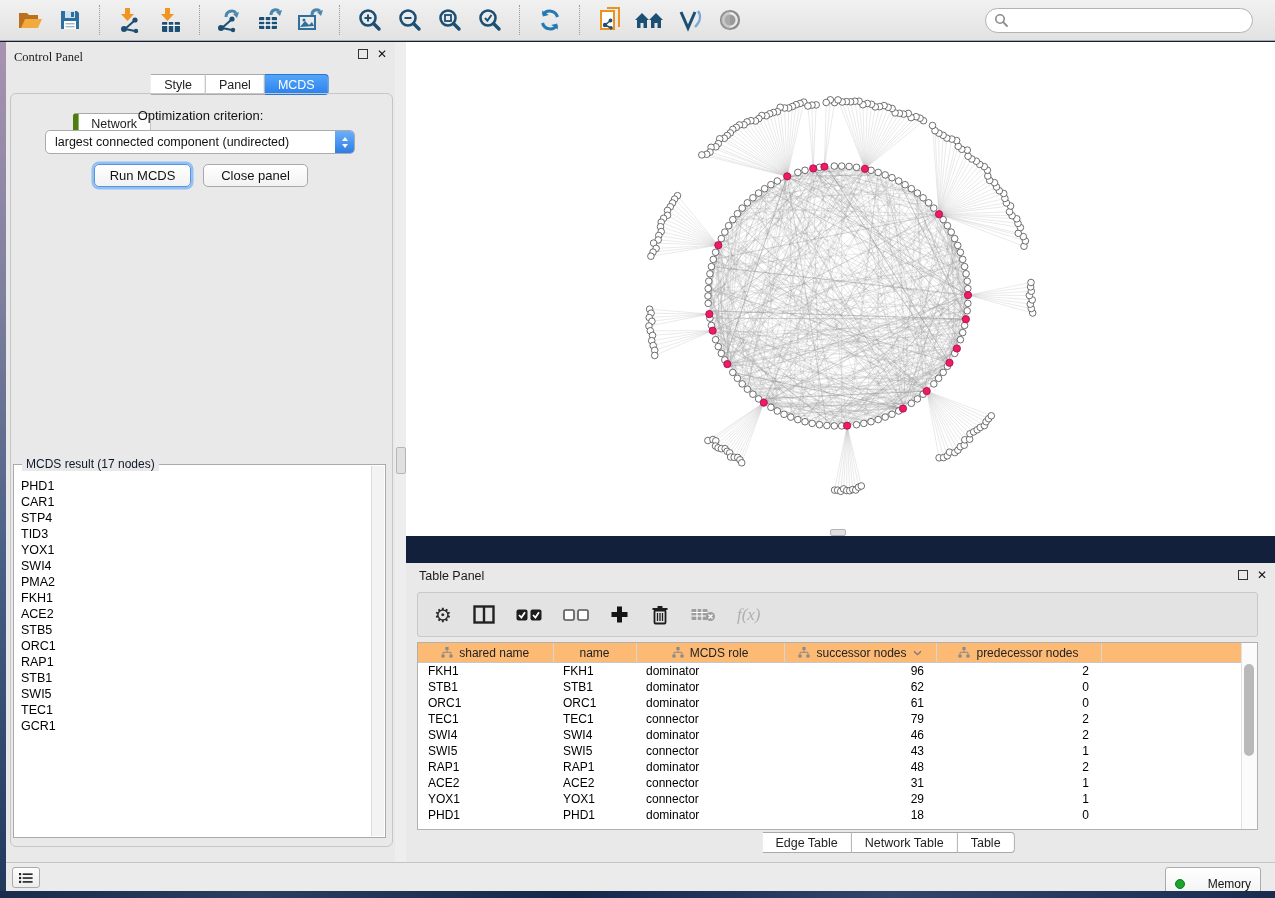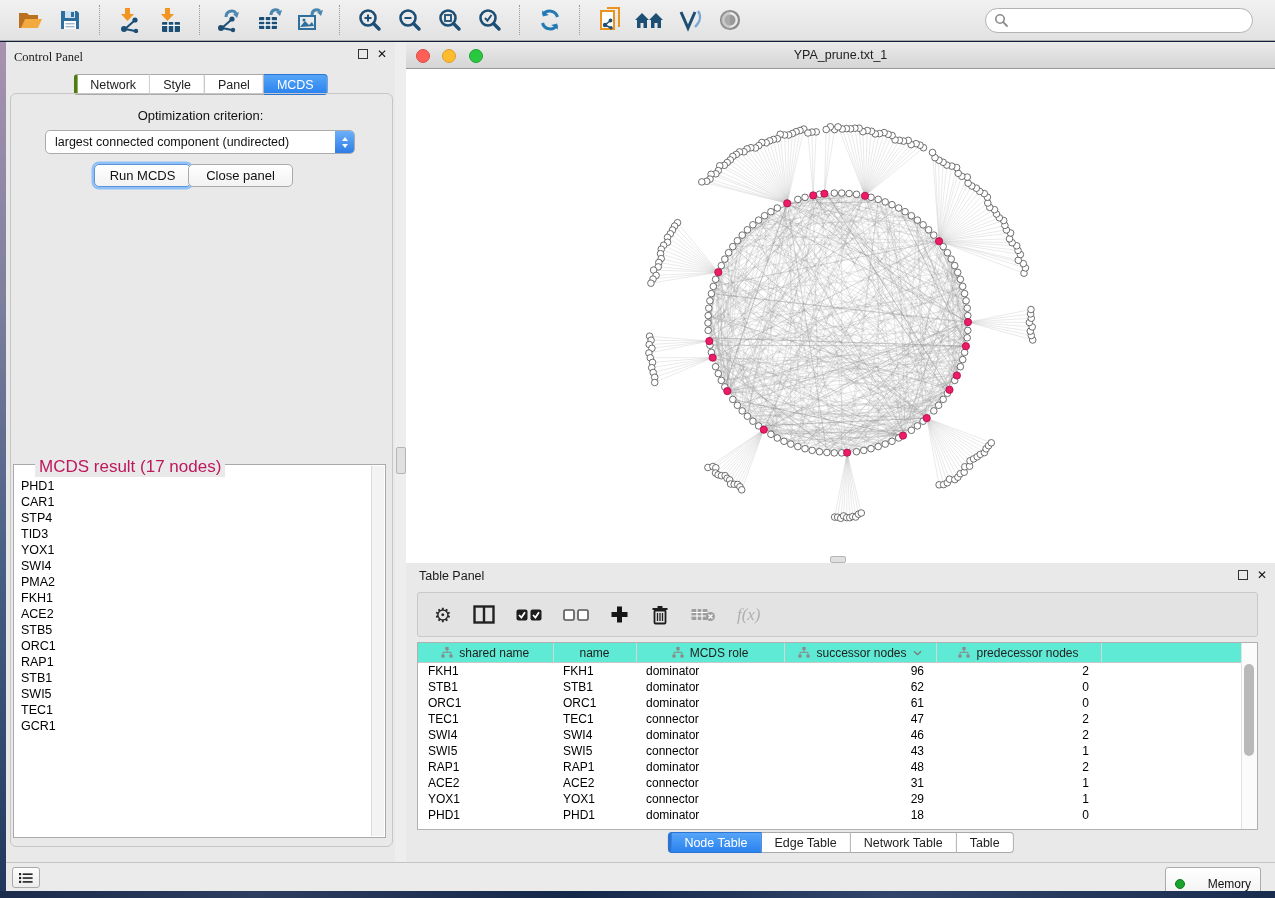--- a/index.html
+++ b/index.html
@@ -23,41 +23,41 @@
   
   #ctrl{left:6px;top:42px;width:389px;height:820px;background:#e9e9e9;border-right:1px solid #c2c2c2;}
   .panel-title{font-size:12.5px;color:#1a1a1a;}
   #ctrl-head{position:absolute;left:8px;top:8px;font-family:Liberation Serif, serif;}
   .winbtns{position:absolute;top:7px;right:8px;display:flex;align-items:center;gap:9px;}
   .float-ic{width:8px;height:8px;border:1.5px solid #333;display:inline-block;}
   .close-ic{font-family:"DejaVu Sans",sans-serif;font-size:12px;font-weight:bold;color:#111;line-height:10px;}
   #ctrl-tabs{position:absolute;left:50%;transform:translateX(-50%);top:32px;display:flex;}
   .seg{height:21px;padding:0 13px;background:#fff;border:1px solid #a9a9a9;border-left:none;
     font-size:12.5px;color:#222;display:flex;align-items:center;}
-  .seg:first-child{border-left:4px solid #4d7c0f;border-radius:4px 0 0 4px;}
+  .seg:first-child{border-left:6px solid #4d7c0f;border-radius:4px 0 0 4px;margin-top:39px;}
   .seg:last-child{border-radius:0 4px 4px 0;}
   .seg.active{background:linear-gradient(180deg,#55a5f8,#2a82ee);color:#fff;border-color:#2a74d4;}
   #ctrl-box{position:absolute;left:4px;top:51px;width:381px;height:752px;
     border:1px solid #c6c6c6;border-radius:6px;}
   #opt-label{position:absolute;left:0;top:66px;width:100%;text-align:center;font-size:13px;color:#111;}
   #mcds-select{position:absolute;left:39px;top:88px;width:310px;height:24px;background:#fff;
     border:1px solid #ababab;border-radius:5px;display:flex;align-items:center;box-sizing:border-box;}
   #mcds-select .selval{flex:1;font-size:12.5px;padding-left:9px;color:#111;white-space:nowrap;}
   #mcds-select .stepper{width:19px;height:22px;border-radius:0 4px 4px 0;
     background:linear-gradient(180deg,#6cb0fa,#2e7de5);display:flex;flex-direction:column;
     align-items:center;justify-content:center;gap:3px;}
   .tri-up{width:0;height:0;border-left:3.5px solid transparent;border-right:3.5px solid transparent;border-bottom:4px solid #fff;}
   .tri-dn{width:0;height:0;border-left:3.5px solid transparent;border-right:3.5px solid transparent;border-top:4px solid #fff;}
   .pbtn{position:absolute;height:23px;background:linear-gradient(180deg,#ffffff,#f2f2f2);
     border:1px solid #a9a9a9;border-radius:5px;font-size:13px;color:#111;
     font-family:"Liberation Sans",sans-serif;display:flex;align-items:center;justify-content:center;}
   #run-btn{left:88px;top:122px;width:97px;box-shadow:0 0 0 2.5px #8fc0f7;border-color:#5b94d6;}
-  #closep-btn{left:182px;top:122px;width:105px;}
+  #closep-btn{left:197px;top:122px;width:105px;}
   #mcds-group{position:absolute;left:7px;top:422px;width:371px;height:372px;border:1px solid #aaa;background:#fff;}
-  #mcds-group-label{position:absolute;top:-8px;left:21px;background:#e9e9e9;padding:0 4px;font-size:17px;color:#be185d;}
+  #mcds-group-label{position:absolute;top:-8px;left:8px;background:#e9e9e9;padding:0 4px;font-size:12px;color:#0f172a;}
   #mcds-list{position:absolute;left:1px;top:1px;right:13px;bottom:1px;overflow:hidden;padding:12px 0 0 6px;}
   .mcds-item{font-size:12.5px;line-height:16px;color:#000;}
   #mcds-scroll{position:absolute;right:1px;top:1px;bottom:1px;width:12px;background:#f3f3f3;border-left:1px solid #dcdcdc;}
   
   #gutter-v{left:395px;top:42px;width:11px;height:820px;background:#eeeeee;}
   #grip-v{position:absolute;left:1px;top:405px;width:8px;height:25px;background:#e0e0e0;border:1px solid #b5b5b5;border-radius:2px;}
   
   #net-win{left:406px;top:42px;width:869px;height:521px;}
   #net-title{height:26px;background:linear-gradient(180deg,#ebebeb,#d5d5d5);border-bottom:1px solid #999;
     position:relative;display:flex;align-items:center;justify-content:center;}
@@ -71,21 +71,21 @@
   #tp-head{position:absolute;left:13px;top:6px;}
   #tp-toolbar{position:absolute;left:11px;top:29px;width:841px;height:45px;background:#e3e3e3;
     border:1px solid #c9c9c9;border-radius:3px;display:flex;align-items:center;gap:21px;
     padding-left:16px;box-sizing:border-box;}
   .ticon{display:flex;align-items:center;justify-content:center;background:transparent;border:none;padding:0;}
   .gear{font-family:"DejaVu Sans",sans-serif;font-size:20px;color:#2a2a2a;line-height:20px;}
   .fx{font-family:"Liberation Serif",serif;font-style:italic;font-size:17px;color:#b0b0b0;}
   #tbl-wrap{position:absolute;left:11px;top:79px;width:841px;height:188px;background:#fff;
     border:1px solid #b0b0b0;box-sizing:border-box;overflow:hidden;}
   table{border-collapse:collapse;table-layout:fixed;width:824px;}
-  th{height:19px;background:#5eead4;border-bottom:1px solid #c8c8c8;border-right:1px solid #d6d6d6;
+  th{height:19px;background:#fdba74;border-bottom:1px solid #c8c8c8;border-right:1px solid #d6d6d6;
     font-weight:normal;font-size:12px;color:#222;padding:0;}
   th .hcell{display:flex;align-items:center;justify-content:center;gap:6px;}
   td{height:16px;font-size:12px;color:#000;padding:0 10px;white-space:nowrap;overflow:hidden;}
   td.num{text-align:right;padding-right:12px;}
   #tbl-scroll{position:absolute;right:0;top:0;bottom:0;width:15px;background:#fbfbfb;border-left:1px solid #e2e2e2;}
   #tbl-thumb{position:absolute;left:2px;top:21px;width:10px;height:92px;background:#b9b9b9;border-radius:5px;}
   #tp-tabs{position:absolute;left:50%;transform:translateX(-50%);top:269px;display:flex;}
   
   #statusbar{left:0;top:862px;width:1275px;height:29px;background:#ebebeb;border-top:1px solid #c4c4c4;box-sizing:border-box;}
   #list-btn{position:absolute;left:12px;top:4px;width:28px;height:21px;background:linear-gradient(180deg,#fdfdfd,#ededed);
@@ -296,28 +296,20 @@
       </div>
     <div id="mcds-scroll"></div>
   </div>
 </div>
 
 <div id="gutter-v" class="abs">
   <div id="grip-v"></div>
 </div>
 
 <div id="net-win" class="abs">
-  <div id="net-title">
-    <span id="lights">
-      <span class="light" style="background:#ff5f57;border:0.5px solid #dd4b43;"></span>
-      <span class="light" style="background:#febc2e;border:0.5px solid #dd9f23;"></span>
-      <span class="light" style="background:#28c840;border:0.5px solid #1fa32f;"></span>
-    </span>
-    <span id="net-name">YPA_prune.txt_1</span>
-  </div>
   <div id="net-view">
     <svg id="net-svg" width="869" height="494">
         <g>
           <line x1="326.8" y1="330.4" x2="309.6" y2="210.3" stroke="#8f8f8f" stroke-opacity="0.3" stroke-width="0.6"></line>
           <line x1="505.4" y1="361.3" x2="364.9" y2="365.3" stroke="#8f8f8f" stroke-opacity="0.3" stroke-width="0.6"></line>
           <line x1="492.7" y1="139.0" x2="302.8" y2="268.8" stroke="#8f8f8f" stroke-opacity="0.3" stroke-width="0.6"></line>
           <line x1="413.5" y1="125.3" x2="336.2" y2="341.9" stroke="#8f8f8f" stroke-opacity="0.3" stroke-width="0.6"></line>
           <line x1="517.1" y1="352.2" x2="305.4" y2="224.6" stroke="#8f8f8f" stroke-opacity="0.3" stroke-width="0.6"></line>
           <line x1="435.7" y1="124.1" x2="527.8" y2="341.9" stroke="#8f8f8f" stroke-opacity="0.3" stroke-width="0.6"></line>
           <line x1="428.3" y1="383.9" x2="391.8" y2="130.4" stroke="#8f8f8f" stroke-opacity="0.3" stroke-width="0.6"></line>
@@ -1486,21 +1478,21 @@
             <td>ORC1</td>
             <td>dominator</td>
             <td class="num">61</td>
             <td class="num">0</td>
             <td></td>
           </tr>
           <tr>
             <td>TEC1</td>
             <td>TEC1</td>
             <td>connector</td>
-            <td class="num">47</td>
+            <td class="num">79</td>
             <td class="num">2</td>
             <td></td>
           </tr>
           <tr>
             <td>SWI4</td>
             <td>SWI4</td>
             <td>dominator</td>
             <td class="num">46</td>
             <td class="num">2</td>
             <td></td>

